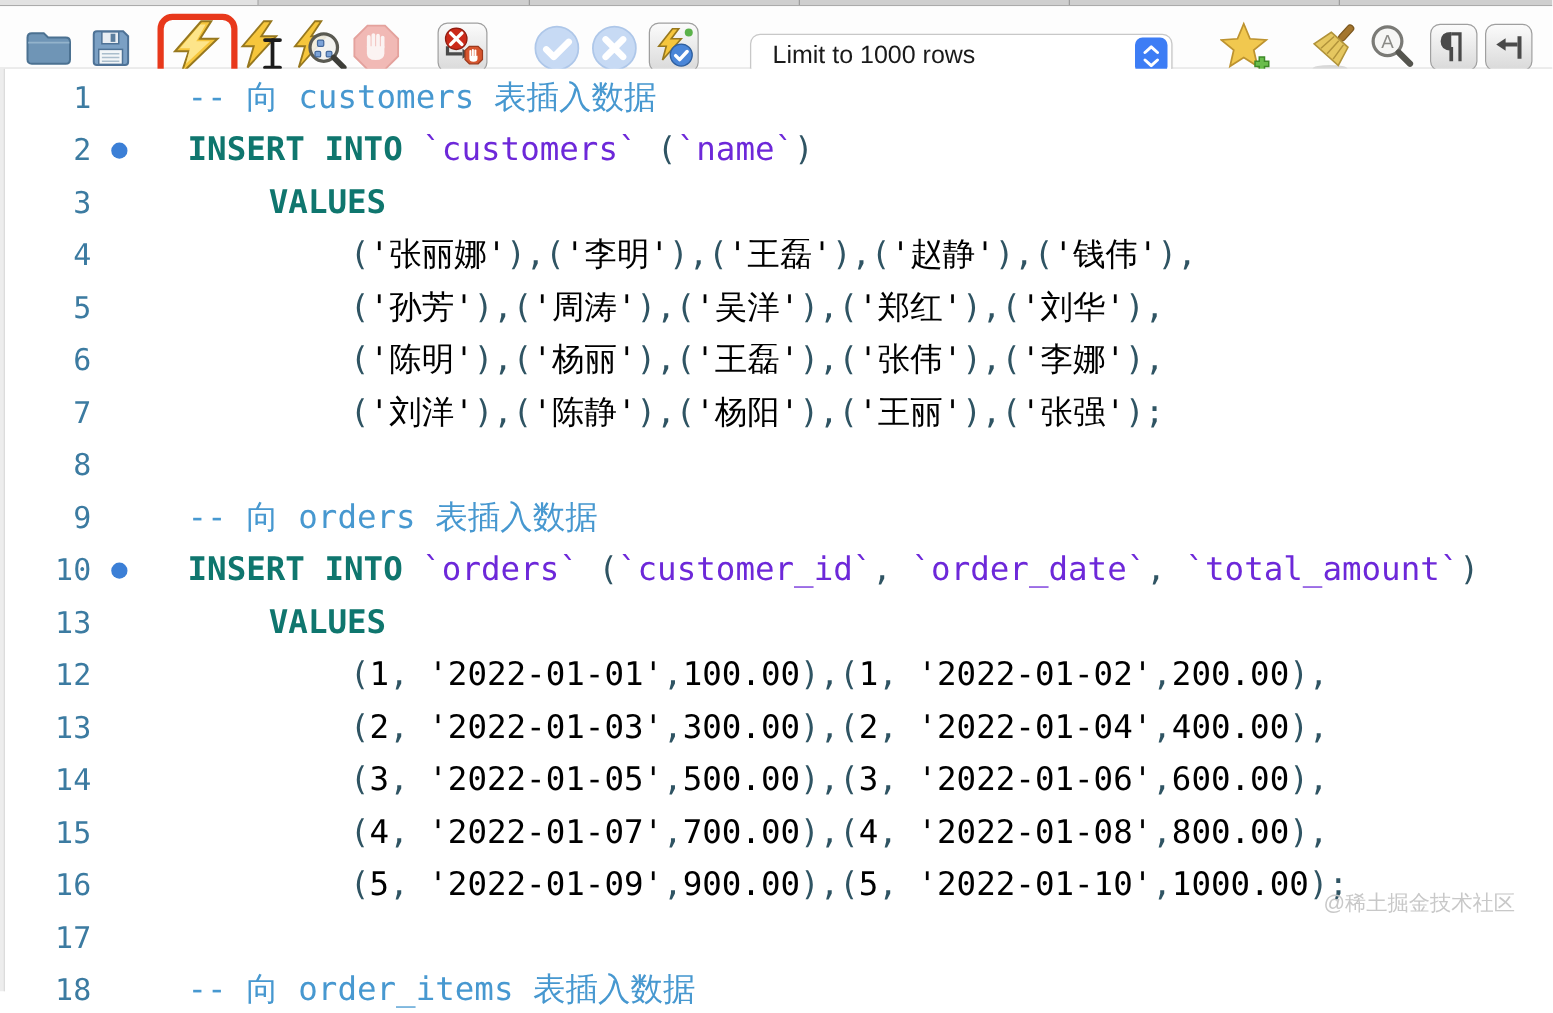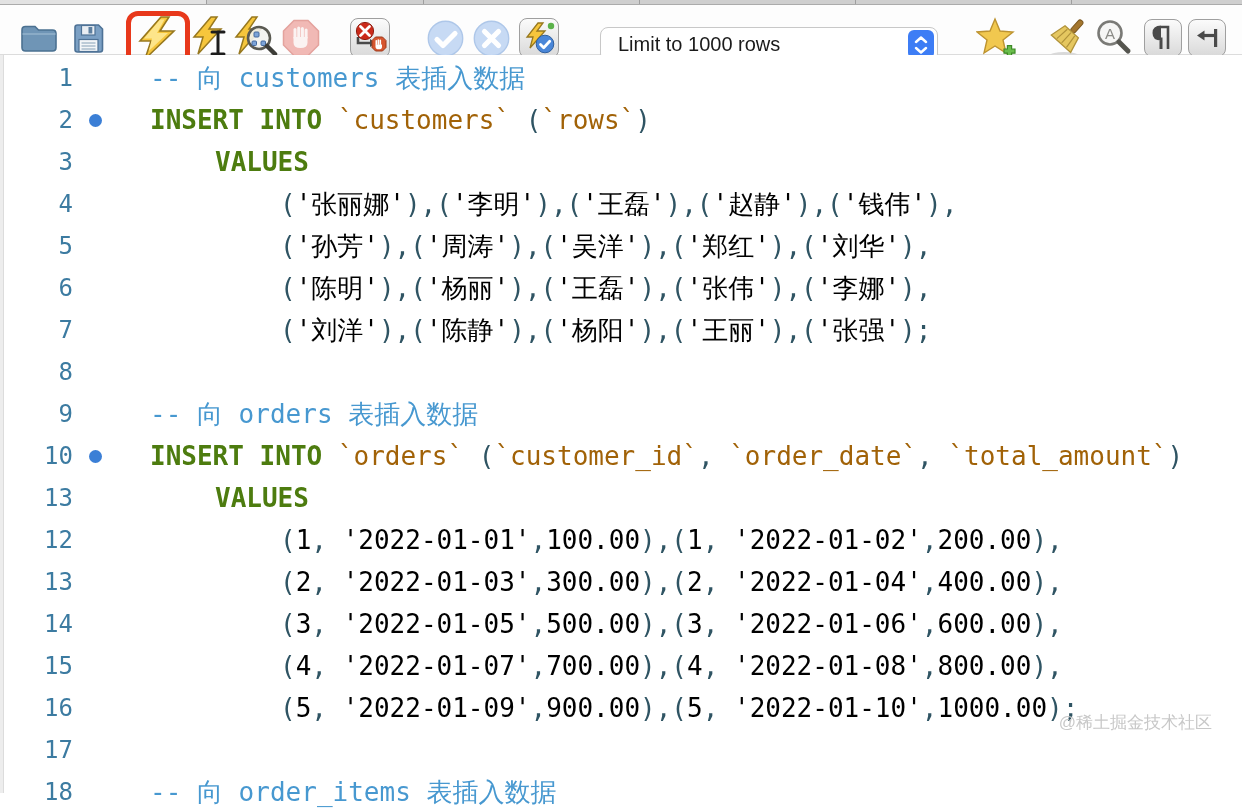--- a/index.html
+++ b/index.html
@@ -36,22 +36,22 @@
   .left-strip { width:4px; background:#ededed; border-right:1px solid #dcdcdc; }
   .code-area { flex:1; padding-top:2px; }
   .code-line { display:flex; height:42px; line-height:42px; white-space:pre; }
   .gutter-num { width:69px; text-align:right; font:24px/42px "DejaVu Sans Mono",monospace;
                 color:#3c7ba1; flex:0 0 69px; }
   .marker { width:44px; flex:0 0 44px; display:flex; align-items:center;
             justify-content:center; }
   .marker .dot { width:13px; height:13px; border-radius:50%; background:#3b7fd6; }
   .code-text { font:26px/42px "DejaVu Sans Mono",monospace; }
   .tok-c { color:#4798d0; }
-  .tok-k { color:#4d7c0f; font-weight:bold; }
-  .tok-i { color:#a16207; }
+  .tok-k { color:#0f766e; font-weight:bold; }
+  .tok-i { color:#6d28d9; }
   .tok-s { color:#000000; }
   .tok-p { color:#2f5463; }
 
   .watermark { position:absolute; right:30px; top:656px; font-size:17px;
                color:#c8c8c8; }
 </style>
 </head>
 <body>
 
 <div class="top-strip">
@@ -225,21 +225,21 @@
         <polygon points="9.5,4.5 9.5,14.5 2,9.5" fill="#4a4a4a"></polygon>
       </svg>
     </span>
   </div>
 </div>
 
 <div class="editor">
   <div class="left-strip"></div>
   <div class="code-area">
       <div class="code-line"><span class="gutter-num">1</span><span class="marker"></span><span class="code-text" style="padding-left: 33px;"><span class="tok-c">-- 向 customers 表插入数据</span></span></div>
-      <div class="code-line"><span class="gutter-num">2</span><span class="marker"><span class="dot"></span></span><span class="code-text" style="padding-left: 33px;"><span class="tok-k">INSERT INTO</span><span class="tok-p"> </span><span class="tok-i">`customers`</span><span class="tok-p"> (</span><span class="tok-i">`rows`</span><span class="tok-p">)</span></span></div>
+      <div class="code-line"><span class="gutter-num">2</span><span class="marker"><span class="dot"></span></span><span class="code-text" style="padding-left: 33px;"><span class="tok-k">INSERT INTO</span><span class="tok-p"> </span><span class="tok-i">`customers`</span><span class="tok-p"> (</span><span class="tok-i">`name`</span><span class="tok-p">)</span></span></div>
       <div class="code-line"><span class="gutter-num">3</span><span class="marker"></span><span class="code-text" style="padding-left: 98px;"><span class="tok-k">VALUES</span></span></div>
       <div class="code-line"><span class="gutter-num">4</span><span class="marker"></span><span class="code-text" style="padding-left: 163px;"><span class="tok-p">(</span><span class="tok-s">'张丽娜'</span><span class="tok-p">),(</span><span class="tok-s">'李明'</span><span class="tok-p">),(</span><span class="tok-s">'王磊'</span><span class="tok-p">),(</span><span class="tok-s">'赵静'</span><span class="tok-p">),(</span><span class="tok-s">'钱伟'</span><span class="tok-p">),</span></span></div>
       <div class="code-line"><span class="gutter-num">5</span><span class="marker"></span><span class="code-text" style="padding-left: 163px;"><span class="tok-p">(</span><span class="tok-s">'孙芳'</span><span class="tok-p">),(</span><span class="tok-s">'周涛'</span><span class="tok-p">),(</span><span class="tok-s">'吴洋'</span><span class="tok-p">),(</span><span class="tok-s">'郑红'</span><span class="tok-p">),(</span><span class="tok-s">'刘华'</span><span class="tok-p">),</span></span></div>
       <div class="code-line"><span class="gutter-num">6</span><span class="marker"></span><span class="code-text" style="padding-left: 163px;"><span class="tok-p">(</span><span class="tok-s">'陈明'</span><span class="tok-p">),(</span><span class="tok-s">'杨丽'</span><span class="tok-p">),(</span><span class="tok-s">'王磊'</span><span class="tok-p">),(</span><span class="tok-s">'张伟'</span><span class="tok-p">),(</span><span class="tok-s">'李娜'</span><span class="tok-p">),</span></span></div>
       <div class="code-line"><span class="gutter-num">7</span><span class="marker"></span><span class="code-text" style="padding-left: 163px;"><span class="tok-p">(</span><span class="tok-s">'刘洋'</span><span class="tok-p">),(</span><span class="tok-s">'陈静'</span><span class="tok-p">),(</span><span class="tok-s">'杨阳'</span><span class="tok-p">),(</span><span class="tok-s">'王丽'</span><span class="tok-p">),(</span><span class="tok-s">'张强'</span><span class="tok-p">);</span></span></div>
       <div class="code-line"><span class="gutter-num">8</span><span class="marker"></span><span class="code-text" style="padding-left: 33px;"></span></div>
       <div class="code-line"><span class="gutter-num">9</span><span class="marker"></span><span class="code-text" style="padding-left: 33px;"><span class="tok-c">-- 向 orders 表插入数据</span></span></div>
       <div class="code-line"><span class="gutter-num">10</span><span class="marker"><span class="dot"></span></span><span class="code-text" style="padding-left: 33px;"><span class="tok-k">INSERT INTO</span><span class="tok-p"> </span><span class="tok-i">`orders`</span><span class="tok-p"> (</span><span class="tok-i">`customer_id`</span><span class="tok-p">, </span><span class="tok-i">`order_date`</span><span class="tok-p">, </span><span class="tok-i">`total_amount`</span><span class="tok-p">)</span></span></div>
       <div class="code-line"><span class="gutter-num">13</span><span class="marker"></span><span class="code-text" style="padding-left: 98px;"><span class="tok-k">VALUES</span></span></div>
       <div class="code-line"><span class="gutter-num">12</span><span class="marker"></span><span class="code-text" style="padding-left: 163px;"><span class="tok-p">(</span><span class="tok-s">1</span><span class="tok-p">, </span><span class="tok-s">'2022-01-01'</span><span class="tok-p">,</span><span class="tok-s">100.00</span><span class="tok-p">),(</span><span class="tok-s">1</span><span class="tok-p">, </span><span class="tok-s">'2022-01-02'</span><span class="tok-p">,</span><span class="tok-s">200.00</span><span class="tok-p">),</span></span></div>

